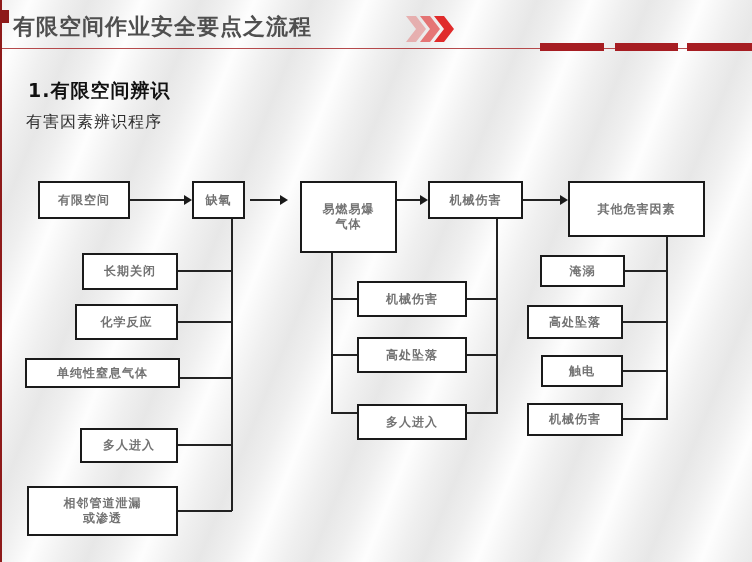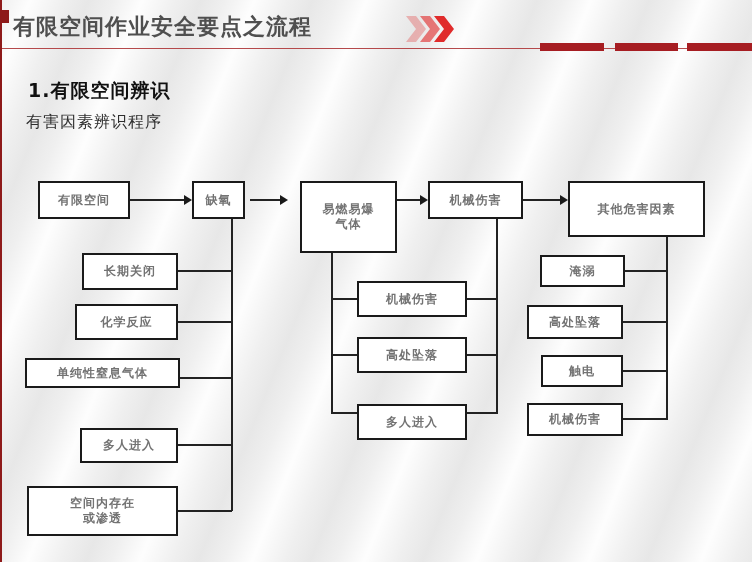--- a/index.html
+++ b/index.html
@@ -153,21 +153,21 @@
     <div class="node" style="left:75px;top:304px;width:103px;height:36px;">
       <span>化学反应</span>
     </div>
     <div class="node" style="left:25px;top:358px;width:155px;height:30px;">
       <span>单纯性窒息气体</span>
     </div>
     <div class="node" style="left:80px;top:428px;width:98px;height:35px;">
       <span>多人进入</span>
     </div>
     <div class="node" style="left:27px;top:486px;width:151px;height:50px;">
-      <span>空间内存在</span>
+      <span>相邻管道泄漏</span>
       <span>或渗透</span>
     </div>
 
     <div class="node" style="left:357px;top:281px;width:110px;height:36px;">
       <span>机械伤害</span>
     </div>
     <div class="node" style="left:357px;top:337px;width:110px;height:36px;">
       <span>高处坠落</span>
     </div>
     <div class="node" style="left:357px;top:404px;width:110px;height:36px;">

